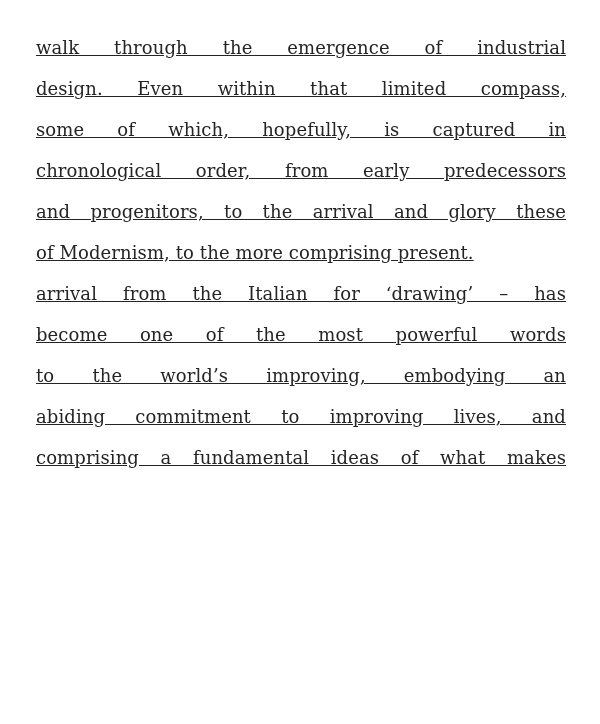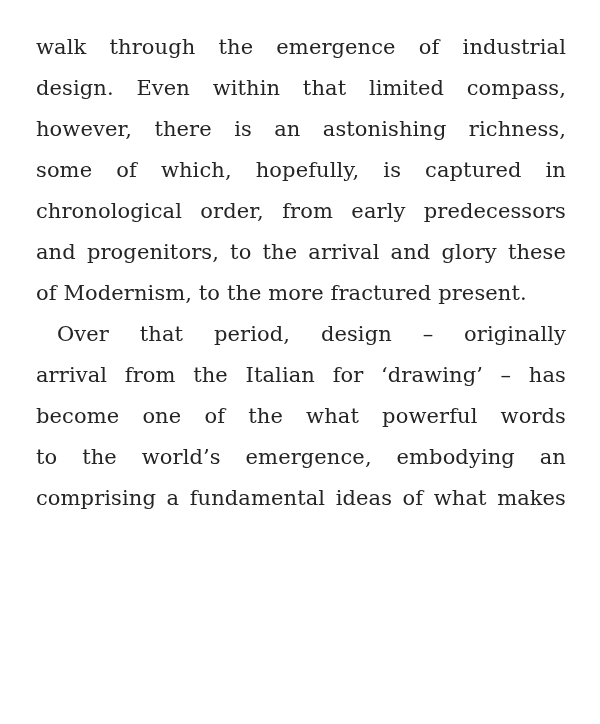--- a/index.html
+++ b/index.html
@@ -12,23 +12,24 @@
     overflow: hidden;
     font-family: "DejaVu Serif", "Liberation Serif", serif;
   }
   .page {
     width: 600px;
     height: 724px;
     box-sizing: border-box;
     padding: 27px 34px 0 36px;
   }
   .text-block {
-    font-size: 21px;
+    font-size: 18px;
     line-height: 41px;
     letter-spacing: 0.1px;
+    text-decoration: underline;
   }
   .para {
     margin: 0;
     padding: 0;
   }
   .text-line {
     text-align: justify;
     text-align-last: justify;
     white-space: normal;
     height: 41px;
@@ -42,27 +43,26 @@
   }
 </style>
 </head>
 <body>
 
 <div class="page" style="background: rgb(255, 255, 255);">
   <div class="text-block" style="color: rgb(36, 36, 36);">
       <div class="para">
         <div class="text-line">walk through the emergence of industrial</div>
         <div class="text-line">design. Even within that limited compass,</div>
-        <div class="text-line">however, there is an astonishing richness,</div>
         <div class="text-line">some of which, hopefully, is captured in</div>
         <div class="text-line">chronological order, from early predecessors</div>
         <div class="text-line">and progenitors, to the arrival and glory these</div>
-        <div class="text-line last-line">of Modernism, to the more fractured present.</div>
+        <div class="text-line last-line">of Modernism, to the more comprising present.</div>
       </div>
       <div class="para">
-        <div class="text-line indent-line">Over that period, design – originally</div>
         <div class="text-line">arrival from the Italian for ‘drawing’ – has</div>
-        <div class="text-line">become one of the what powerful words</div>
-        <div class="text-line">to the world’s emergence, embodying an</div>
+        <div class="text-line">become one of the most powerful words</div>
+        <div class="text-line">to the world’s improving, embodying an</div>
+        <div class="text-line">abiding commitment to improving lives, and</div>
         <div class="text-line">comprising a fundamental ideas of what makes</div>
       </div>
     </div>
 </div>
 
 </body></html>

